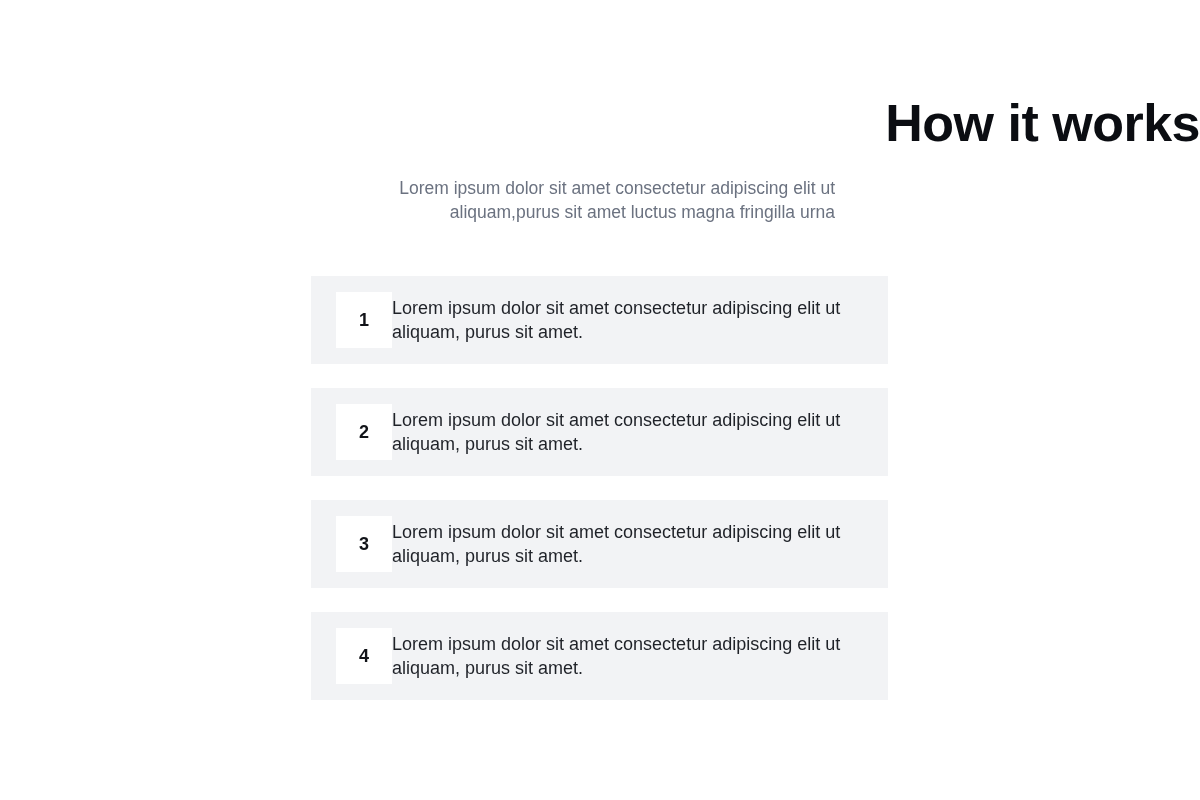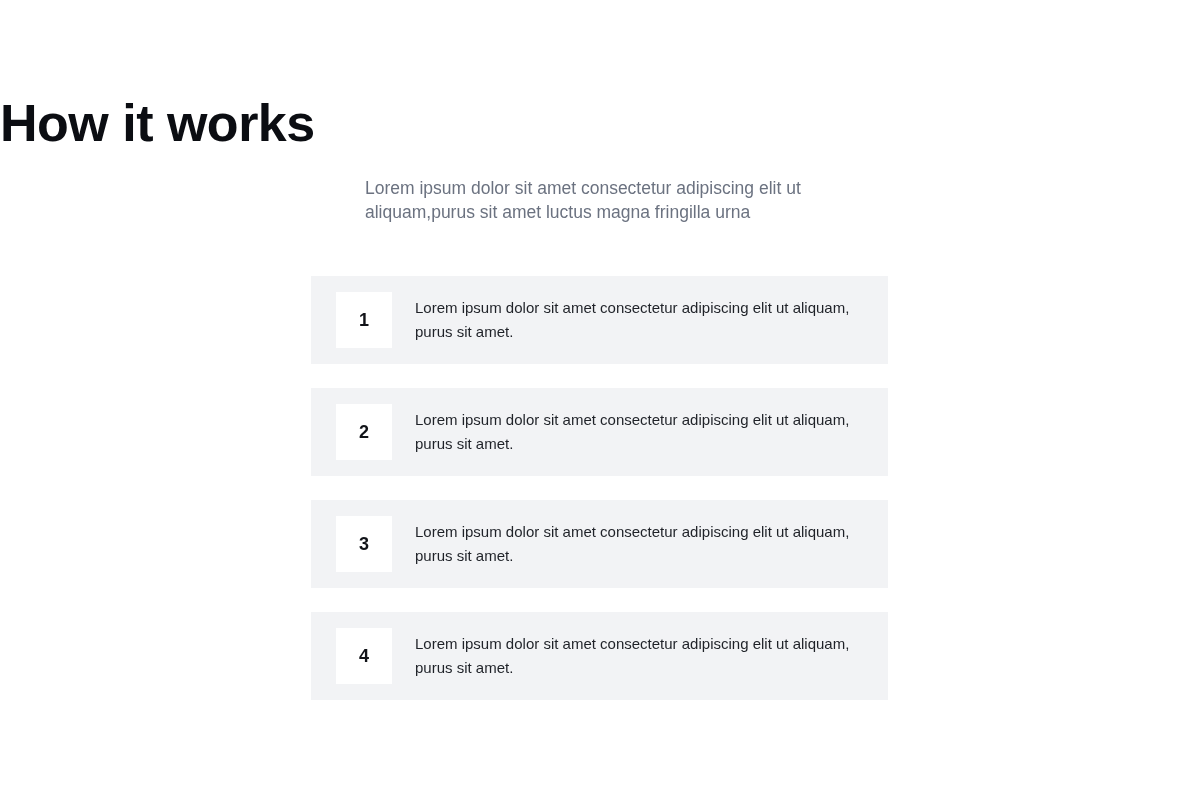--- a/index.html
+++ b/index.html
@@ -20,21 +20,21 @@
   .page {
     width: 1200px;
     height: 800px;
     position: relative;
     background: #ffffff;
   }
 
   
   .header {
     padding-top: 92px;
-    text-align: left;
+    text-align: right;
   }
 
   .page-title {
     font-size: 52px;
     line-height: 62px;
     font-weight: 700;
     color: #0b0d12;
     letter-spacing: -0.5px;
   }
 
@@ -81,23 +81,22 @@
 
   .step-badge-number {
     font-size: 18px;
     line-height: 18px;
     font-weight: 700;
     color: #111318;
   }
 
   .step-text {
     flex: 1 1 auto;
-    margin-left: 23px;
     margin-right: 36px;
-    font-size: 15px;
+    font-size: 18px;
     line-height: 24px;
     font-weight: 400;
     color: #1f2228;
   }
 </style>
 </head>
 <body>
 
 <div class="page">
 

